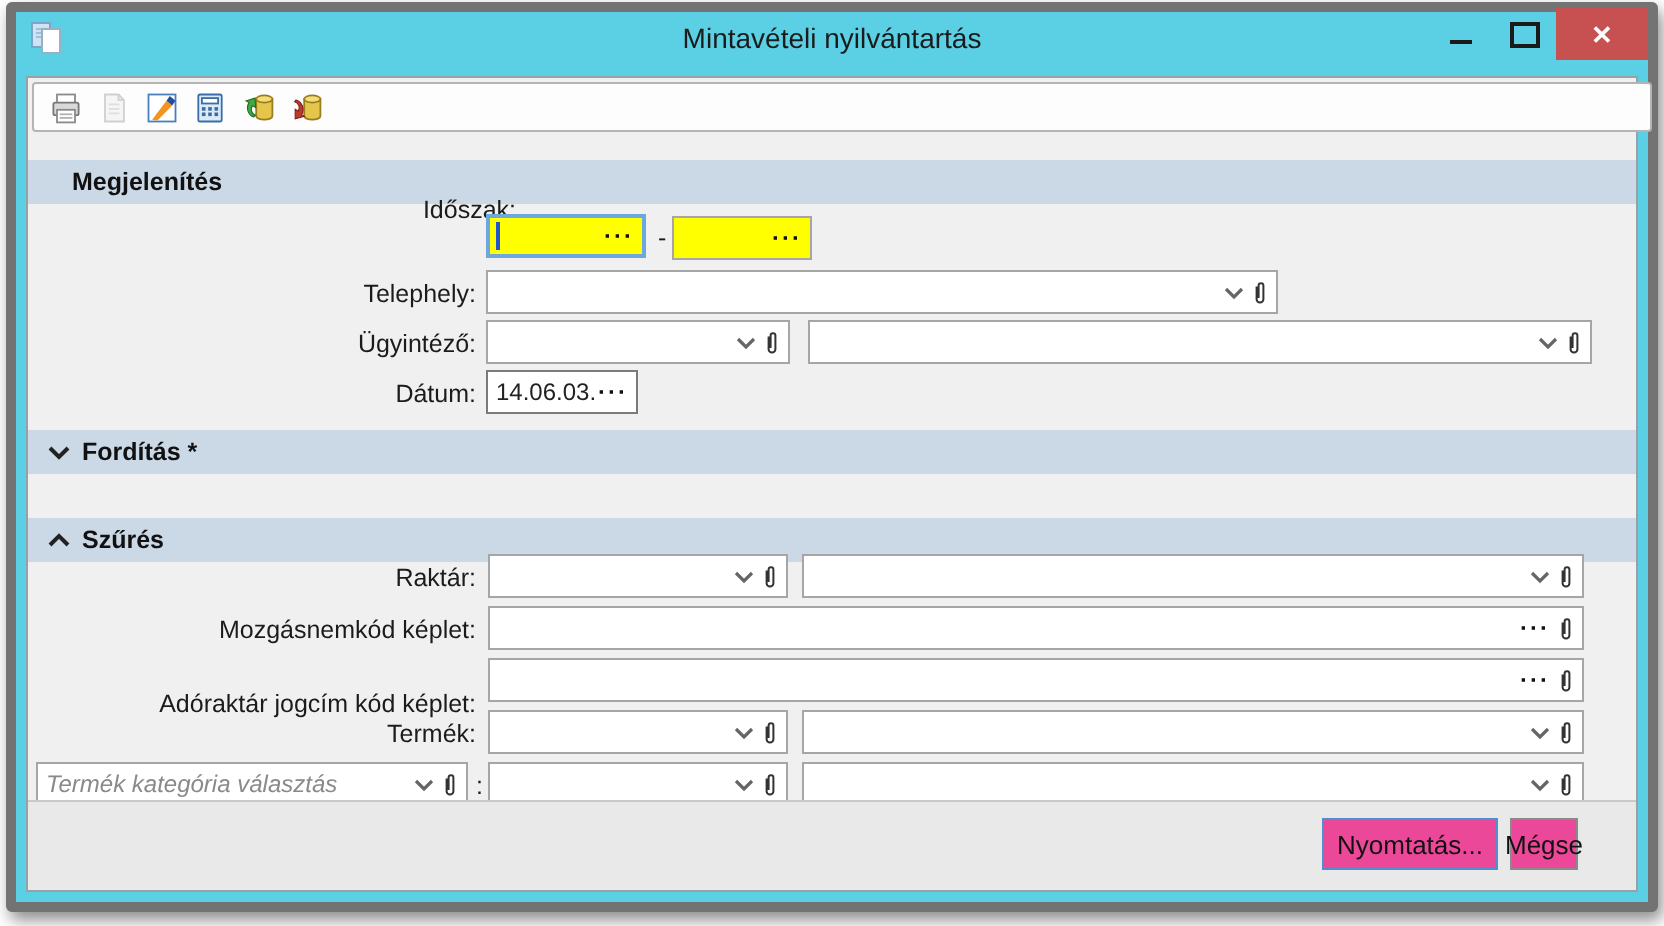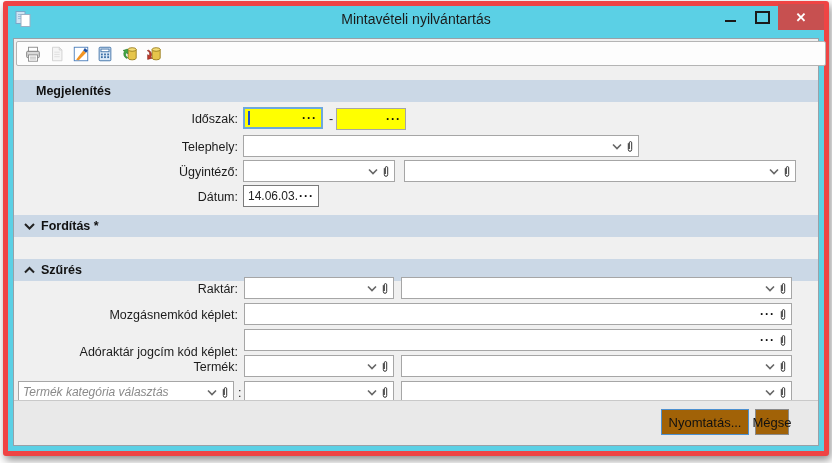--- a/index.html
+++ b/index.html
@@ -1,18 +1,18 @@
 <!DOCTYPE html>
 <html><head>
 <meta charset="utf-8">
 <style>
   html,body{margin:0;padding:0;background:#ffffff;font-family:"Liberation Sans",sans-serif;}
   .stage{position:relative;width:832px;height:463px;background:#fff;overflow:hidden;}
   .window{position:absolute;left:3px;top:1px;width:826px;height:455px;box-sizing:border-box;
-    border:5px solid #ef4444;border-radius:3px;background:#5bd0e5;
+    border:5px solid #737373;border-radius:3px;background:#5bd0e5;
     box-shadow:2px 4px 8px rgba(0,0,0,0.45);}
   
   .titlebar{position:relative;height:27px;background:#5bd0e5;}
   .title-icon{position:absolute;left:5px;top:3px;width:20px;height:20px;}
   .title-text{position:absolute;left:0;right:0;top:5px;text-align:center;font-size:14px;color:#1b1b1b;}
   .win-controls{position:absolute;right:0;top:-2px;height:26px;display:flex;align-items:stretch;}
   .win-btn{width:32px;display:flex;align-items:center;justify-content:center;cursor:default;}
   .min-glyph{display:block;width:11px;height:0;border-bottom:2px solid #1a1a1a;margin-top:8px;}
   .max-glyph{display:block;width:11px;height:9px;border:2px solid #1a1a1a;background:transparent;}
   .close-btn{width:46px;background:#c75050;color:#fff;font-size:13px;font-weight:bold;}
@@ -39,21 +39,21 @@
   .fld .tail{display:flex;align-items:center;gap:4px;padding-right:4px;}
   .fld .ell{font-size:12px;font-weight:bold;color:#111;letter-spacing:1px;line-height:10px;cursor:default;}
   .fld svg{display:block;}
   .yellow{background:#ffff00;}
   .focusborder{border:2px solid #6da8dc;}
   .caret{width:1.5px;height:14px;background:#2255cc;margin-left:3px;}
   .sep{position:absolute;font-size:12.5px;color:#1b1b1b;line-height:22px;}
   .placeholder{font-style:italic;color:#8a8a8a;}
   
   .footer{position:absolute;left:0;right:0;bottom:0;height:44px;background:#e9e9e9;border-top:1px solid #c9c9c9;}
-  .btn{position:absolute;top:8px;height:26px;box-sizing:border-box;background:#a16207;
+  .btn{position:absolute;top:8px;height:26px;box-sizing:border-box;background:#ec4899;
     font-size:13px;color:#111;display:flex;align-items:center;justify-content:center;cursor:default;}
   .btn.default{border:1px solid #4d90d0;}
   .btn.normal{border:1px solid #8a8a8a;}
 </style>
 </head>
 <body>
 
 <div class="stage">
   <div class="window">
 
@@ -137,21 +137,21 @@
               <ellipse cx="13.5" cy="5" rx="4.5" ry="2" fill="#f4dd78" stroke="#9a7d1c"></ellipse>
               <path d="M4.5 5.5 a5.5 5.5 0 0 1 3 8.2 l1.6 0.9 -5.1 1.4 0 -5.3 1.7 1.1 a3.5 3.5 0 0 0 -2 -5.3 z" fill="#c0392b" stroke="#7e1f15" stroke-width="0.6"></path>
             </svg>
           </div>
         </div>
 
         <div class="band no-chev" style="top:41px;text-align:right;">
           <span class="band-title">Megjelenítés</span>
         </div>
 
-        <div class="lbl" style="top:69px;">Időszak:</div>
+        <div class="lbl" style="top:55px;padding-left:20px;">Időszak:</div>
         <div class="fld yellow focusborder" style="top:68px;left:229px;width:80px;">
           <span class="caret"></span>
           <span class="grow"></span>
           <span class="tail">
               <span class="ell">···</span>
             </span>
         </div>
         <div class="sep" style="top:69px;left:315px;">-</div>
         <div class="fld yellow" style="top:69px;left:322px;width:70px;">
           <span class="grow"></span>

